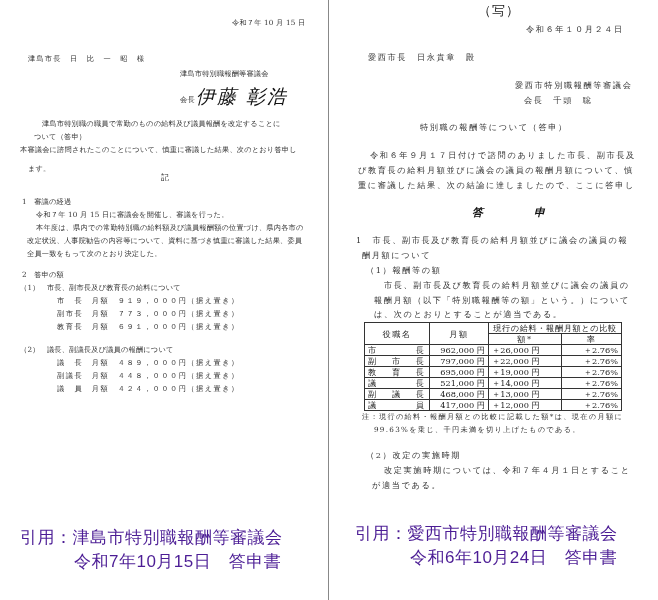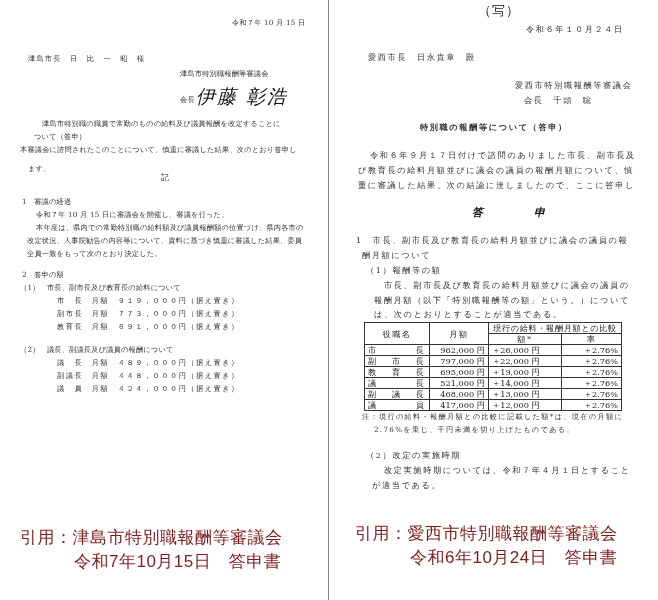--- a/index.html
+++ b/index.html
@@ -3,21 +3,21 @@
 <meta charset="utf-8">
 <style>
   * { box-sizing: border-box; margin: 0; padding: 0; }
   html, body { width: 658px; height: 600px; background: #ffffff; overflow: hidden; }
   body { position: relative; font-family: "DejaVu Serif", "Liberation Serif", serif; color: #222; }
   .divider { position: absolute; left: 328px; top: 0; width: 1px; height: 600px; background: #888; }
   .abs { position: absolute; white-space: nowrap; }
   .l { font-size: 7.2px; color: #333; letter-spacing: 0.2px; }
   .r { font-size: 8.2px; color: #333; letter-spacing: 1.6px; }
   .sig { font-family: "DejaVu Sans", sans-serif; font-size: 19px; color: #111; letter-spacing: 2px; font-style: italic; }
-  .caption { font-family: "Liberation Sans", "DejaVu Sans", sans-serif; font-size: 17px; color: #7f1d1d; letter-spacing: 0.5px; }
+  .caption { font-family: "Liberation Sans", "DejaVu Sans", sans-serif; font-size: 17px; color: #4c1d95; letter-spacing: 0.5px; }
   .heading-big { font-size: 11px; font-weight: bold; letter-spacing: 20px; color: #111; font-style: italic; }
   .copy-mark { font-size: 13px; color: #222; letter-spacing: 1px; }
   table.rt { position: absolute; left: 364px; top: 322px; border-collapse: collapse; font-size: 8.2px; color: #222; }
   table.rt td, table.rt th { border: 1px solid #333; font-weight: normal; height: 10.5px; padding: 0 3px; line-height: 10px; }
   table.rt th { text-align: center; letter-spacing: 1.5px; }
   .c-role { width: 65px; text-align: justify; text-align-last: justify; letter-spacing: 2px; }
   .c-amt { width: 59px; text-align: right; }
   .c-diff { width: 73px; }
   .c-rate { width: 60px; text-align: right; }
 </style>
@@ -70,21 +70,21 @@
   <div class="abs caption" style="left:20px;top:526px;">引用：津島市特別職報酬等審議会</div>
   <div class="abs caption" style="left:74px;top:550px;">令和7年10月15日　答申書</div>
 </div>
 
 <div>
   <div class="abs copy-mark" style="left:478px;top:2px;">（写）</div>
   <div class="abs r" style="left:526px;top:24px;">令和６年１０月２４日</div>
   <div class="abs r" style="left:368px;top:52px;">愛西市長　日永貴章　殿</div>
   <div class="abs r" style="left:515px;top:80px;">愛西市特別職報酬等審議会</div>
   <div class="abs r" style="left:524px;top:95px;">会長　千頭　聡</div>
-  <div class="abs r" style="left:420px;top:122px;font-weight:bold;">特別職の報酬等について（答申）</div>
+  <div class="abs r" style="left:420px;top:122px;">特別職の報酬等について（答申）</div>
   <div class="abs r" style="left:370px;top:150px;">令和６年９月１７日付けで諮問のありました市長、副市長及</div>
   <div class="abs r" style="left:358px;top:165px;">び教育長の給料月額並びに議会の議員の報酬月額について、慎</div>
   <div class="abs r" style="left:358px;top:180px;">重に審議した結果、次の結論に達しましたので、ここに答申し</div>
   <div class="abs heading-big" style="left:472px;top:205px;">答　申</div>
 
   <div class="abs r" style="left:356px;top:235px;">1　市長、副市長及び教育長の給料月額並びに議会の議員の報</div>
   <div class="abs r" style="left:362px;top:250px;">酬月額について</div>
   <div class="abs r" style="left:366px;top:265px;">（1）報酬等の額</div>
   <div class="abs r" style="left:384px;top:280px;">市長、副市長及び教育長の給料月額並びに議会の議員の</div>
   <div class="abs r" style="left:374px;top:295px;">報酬月額（以下「特別職報酬等の額」という。）について</div>
@@ -134,20 +134,20 @@
     <tr>
       <td class="c-role">議員</td>
       <td class="c-amt">417,000 円</td>
       <td class="c-diff">＋12,000 円</td>
       <td class="c-rate">＋2.76%</td>
     </tr>
   </tbody>
     </table>
 
   <div class="abs r" style="left:362px;top:412px;font-size:7.2px;letter-spacing:1.3px;">注：現行の給料・報酬月額との比較に記載した額*は、現在の月額に</div>
-  <div class="abs r" style="left:374px;top:425px;font-size:7.2px;letter-spacing:1.3px;">2.76%を乗じ、千円未満を切り上げたものである。</div>
+  <div class="abs r" style="left:374px;top:425px;font-size:7.2px;letter-spacing:1.3px;">99.63%を乗じ、千円未満を切り上げたものである。</div>
   <div class="abs r" style="left:366px;top:450px;">（2）改定の実施時期</div>
   <div class="abs r" style="left:384px;top:465px;">改定実施時期については、令和７年４月１日とすること</div>
   <div class="abs r" style="left:372px;top:480px;">が適当である。</div>
 
   <div class="abs caption" style="left:355px;top:522px;">引用：愛西市特別職報酬等審議会</div>
   <div class="abs caption" style="left:410px;top:546px;">令和6年10月24日　答申書</div>
 </div>
 
 </body></html>

